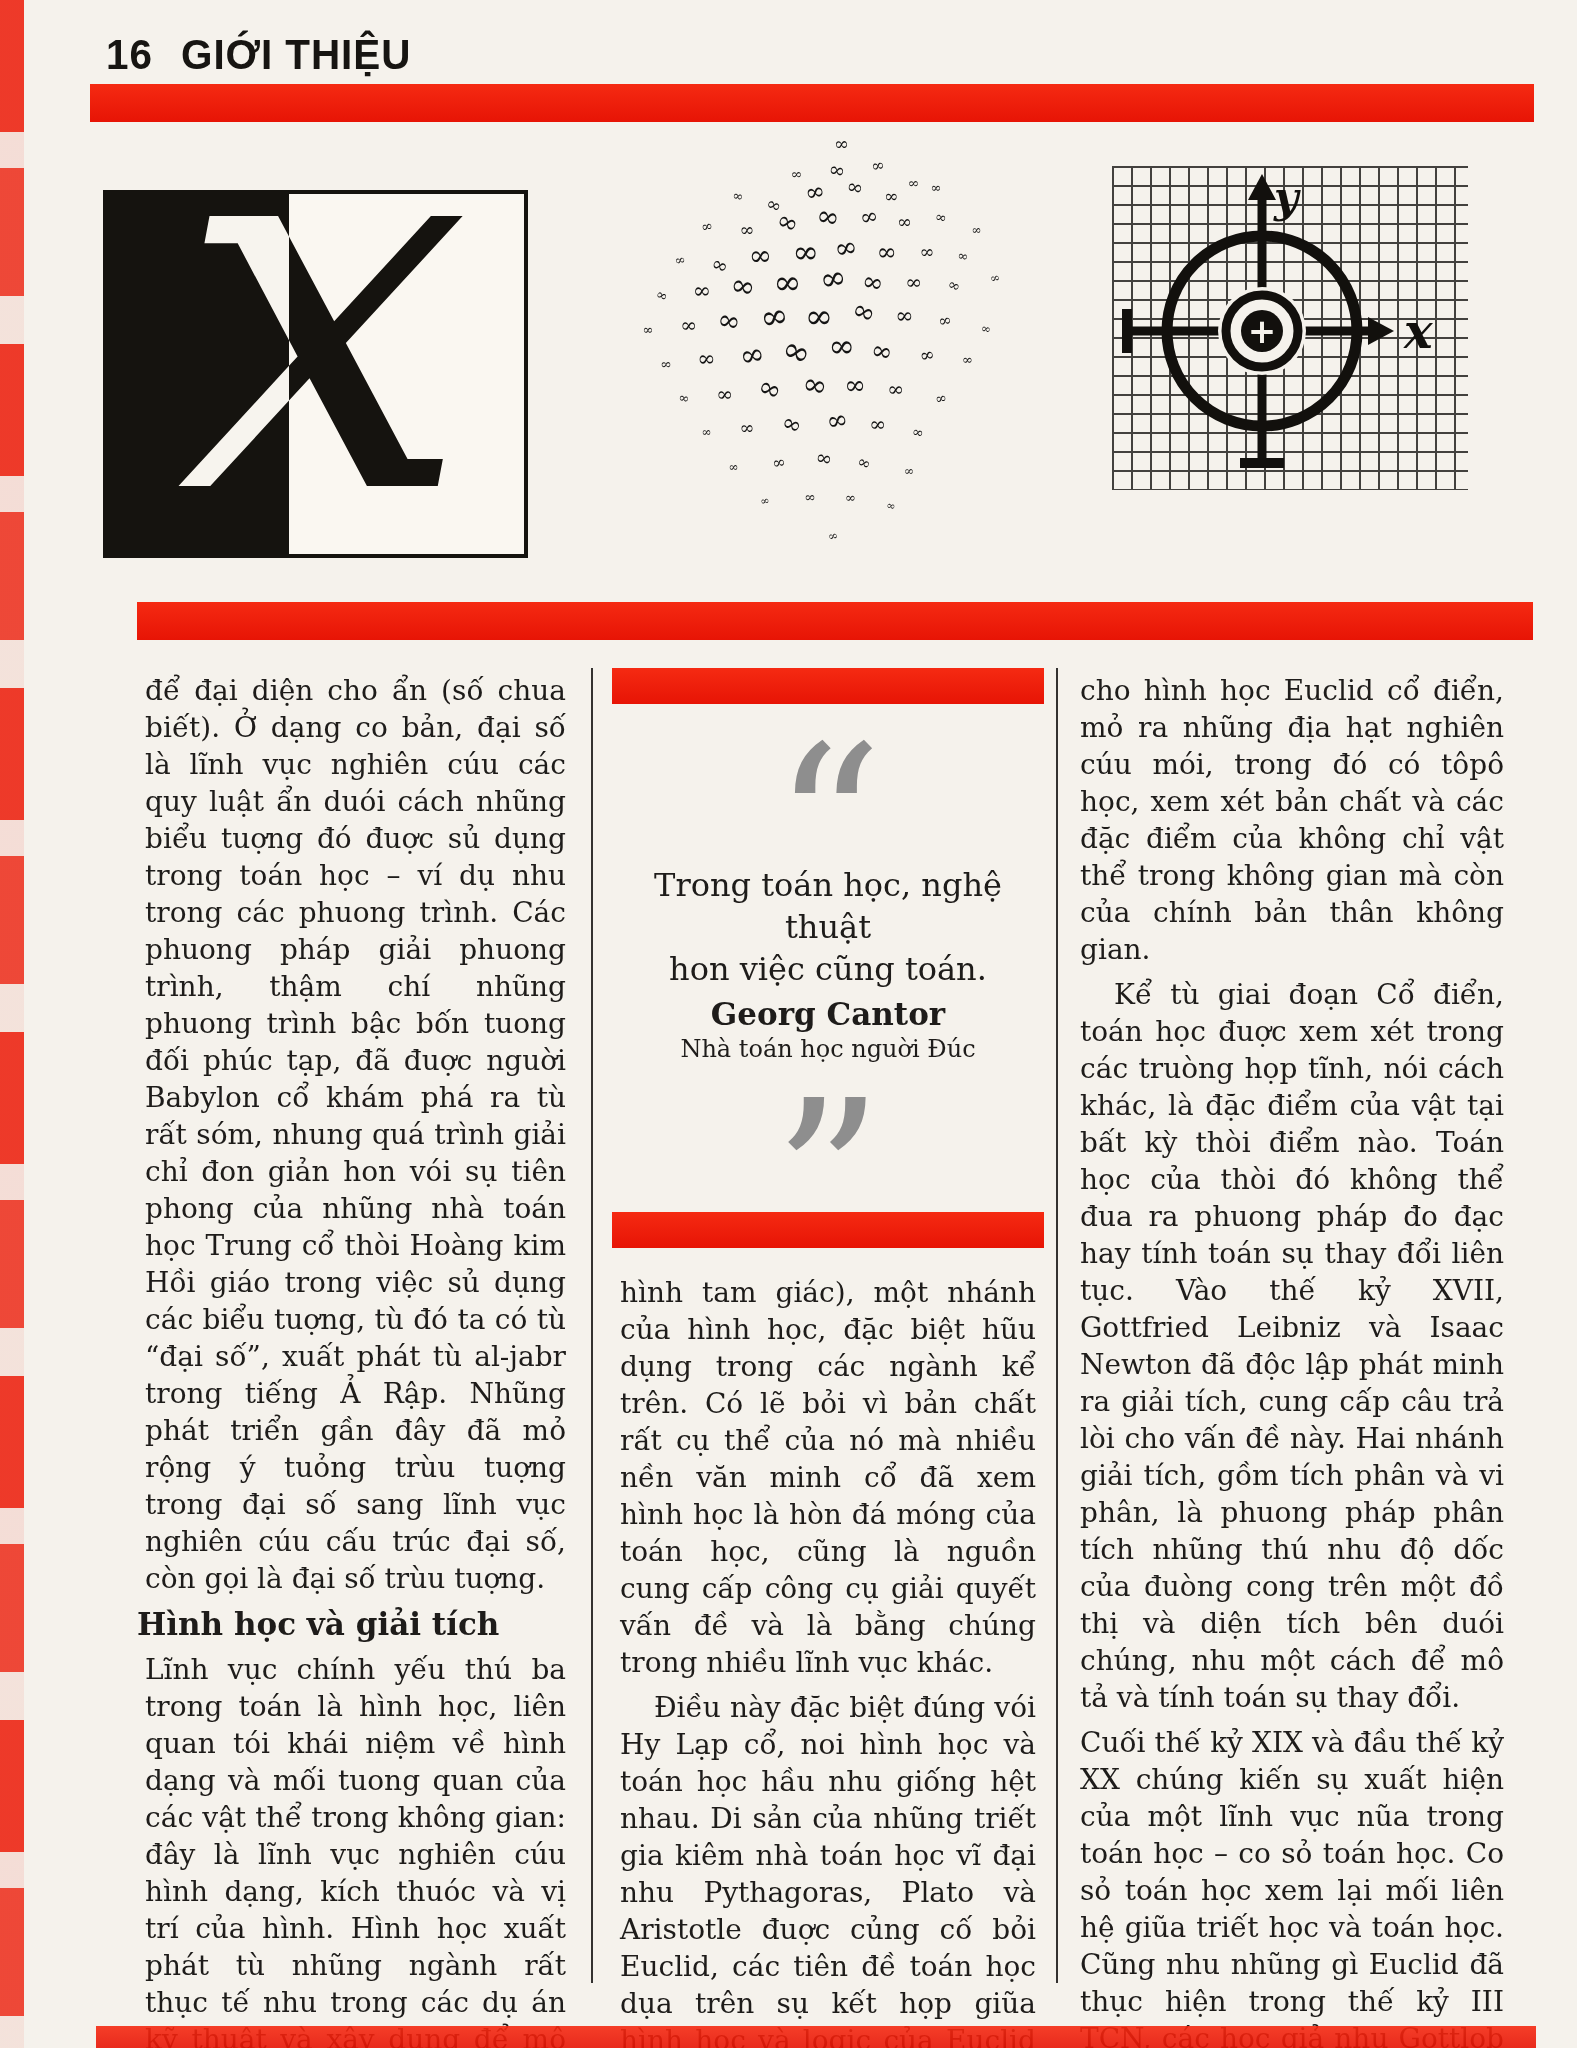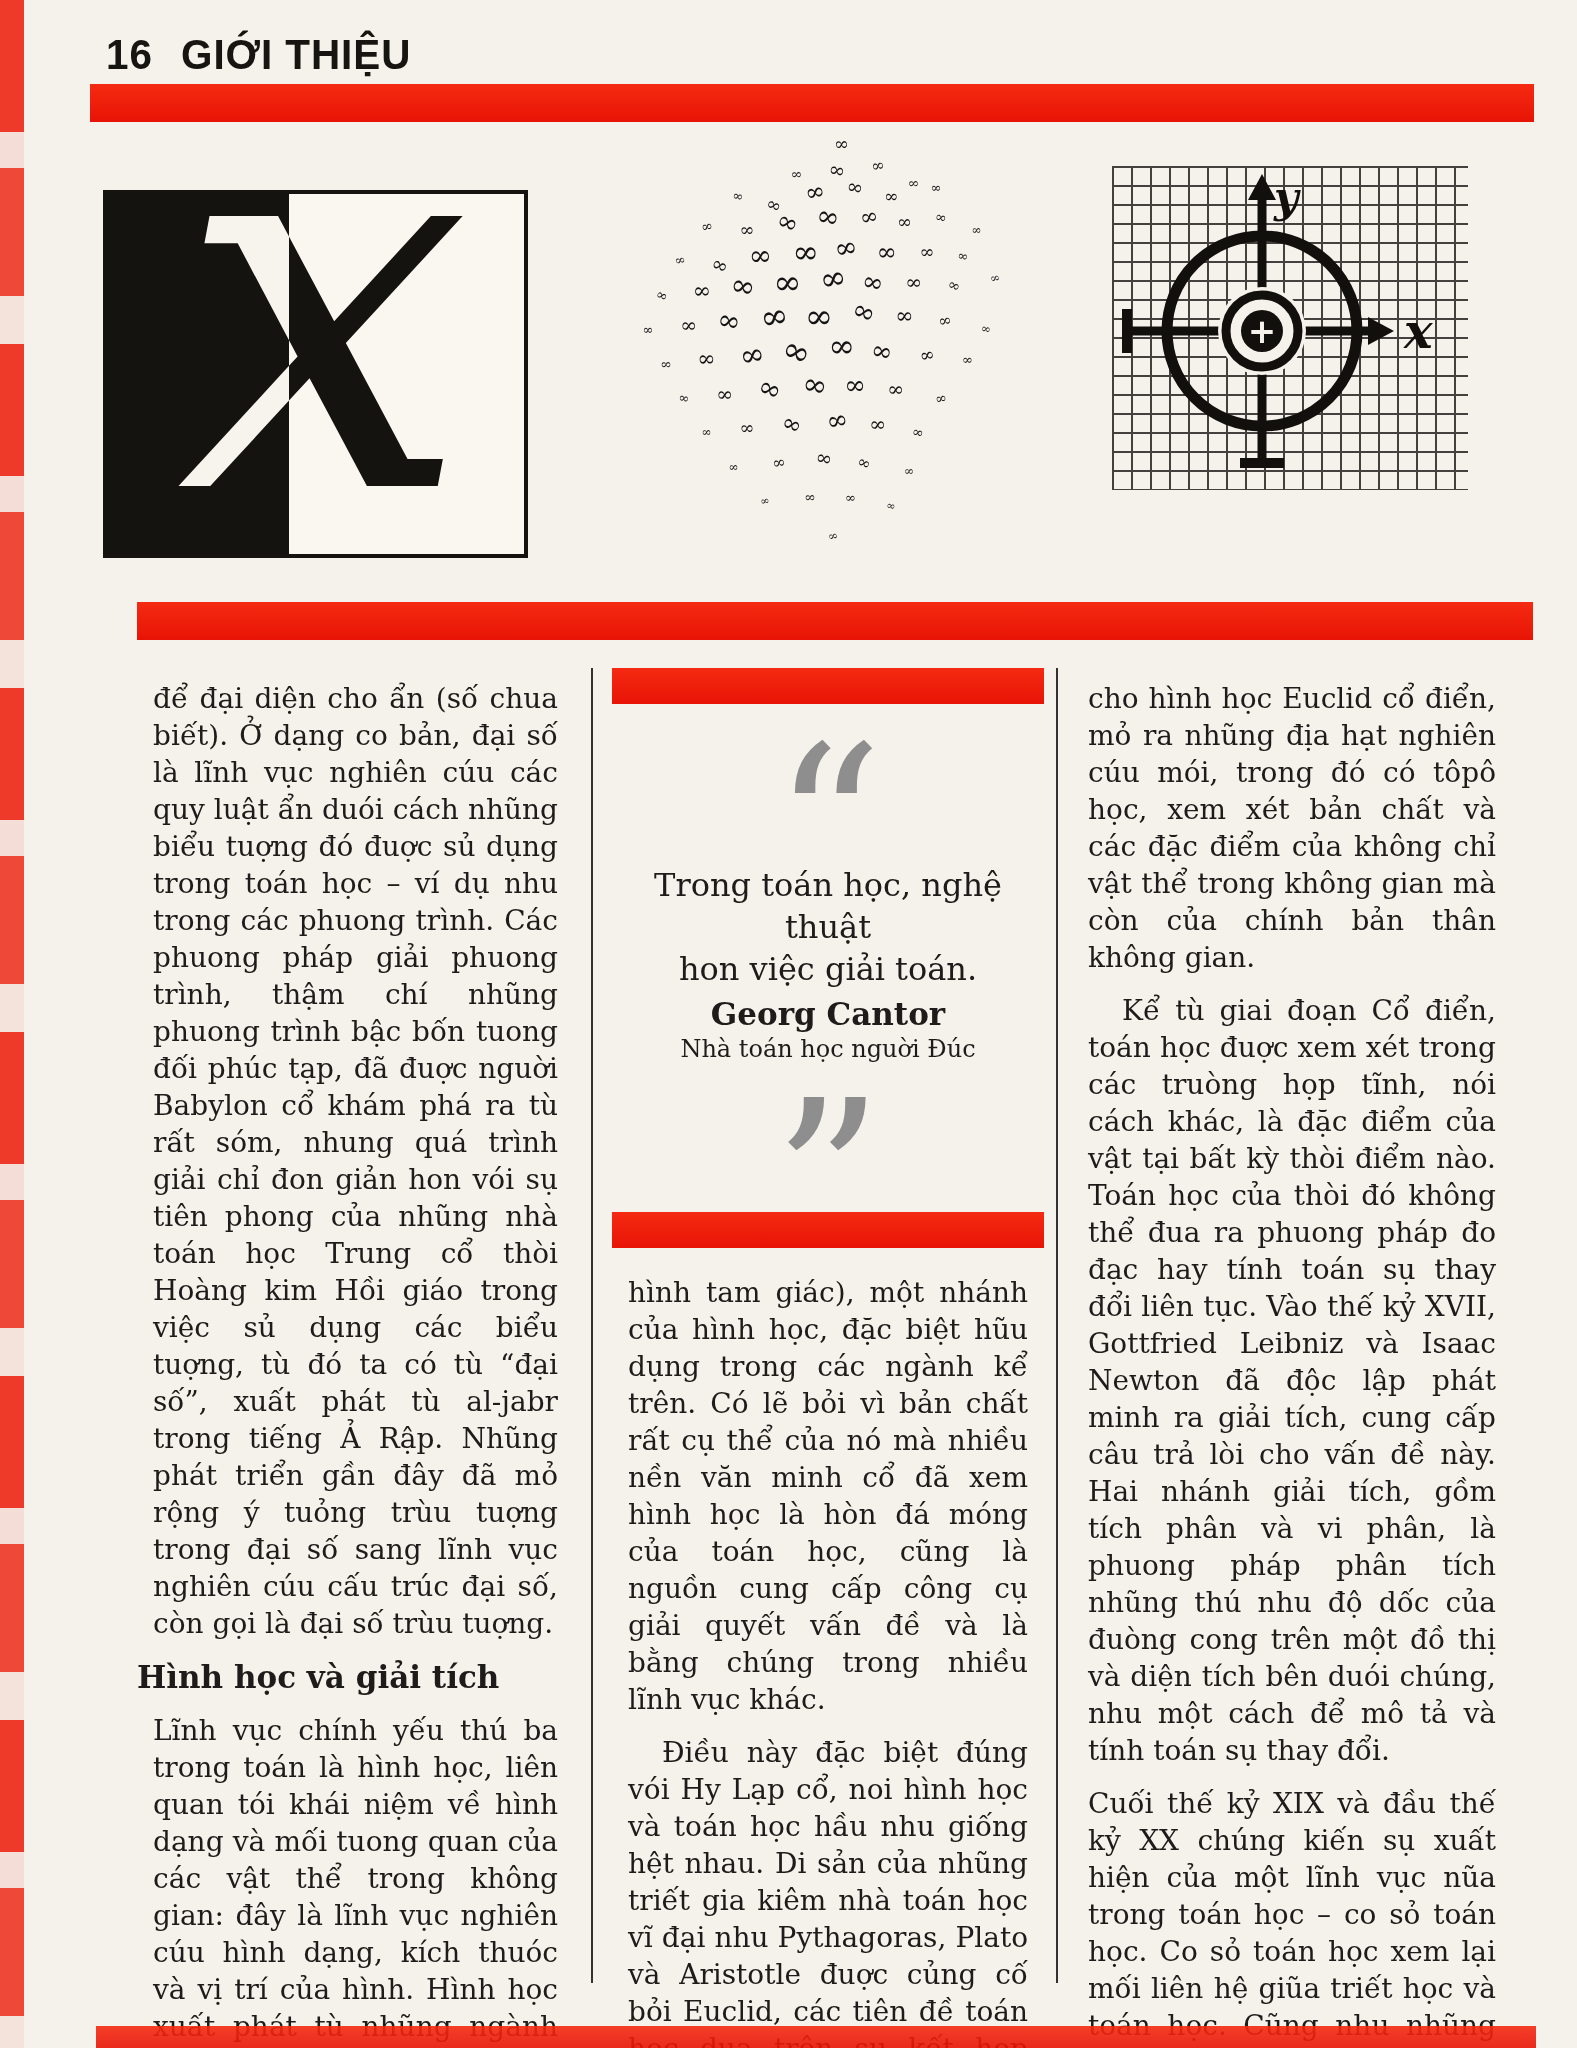--- a/index.html
+++ b/index.html
@@ -54,21 +54,21 @@
   }
   .art-grid svg{position:absolute;left:0;top:0;overflow:visible;}
 
   
   .col{position:absolute;top:664px;text-align:justify;}
   .col1{left:137px;width:437px;}
   .col2{left:612px;width:432px;}
   .col3{left:1072px;width:440px;}
   .vdivider{position:absolute;top:668px;width:2px;height:1315px;background:#343230;}
   .d1{left:591px;} .d2{left:1056px;}
-  .body-p{margin:16px;font-size:28px;line-height:37px;}
+  .body-p{margin:8px;font-size:28px;line-height:37px;}
   .body-p.indent{text-indent:34px;}
   .col-heading{margin:7px 0 5px 0;font-size:31px;line-height:38px;font-weight:700;text-align:left;}
 
   
   .quote-block{margin:4px 0 26px 0;text-align:center;}
   .q-rule{height:36px;background:linear-gradient(180deg,#f52a12,#e71405);}
   .q-rule.top{margin-bottom:12px;}
   .q-rule.bot{margin-top:14px;}
   .qmark{
     height:148px;overflow:hidden;line-height:1.02;
@@ -217,21 +217,21 @@
     <h3 class="col-heading">Hình học và giải tích</h3>
     <p class="body-p">Lĩnh vục chính yếu thú ba trong toán là hình học, liên quan tói khái niệm về hình dạng và mối tuong quan của các vật thể trong không gian: đây là lĩnh vục nghiên cúu hình dạng, kích thuóc và vị trí của hình. Hình học xuất phát tù nhũng ngành rất thục tế nhu trong các dụ án kỹ thuật và xây dụng để mô tả các chiều kích vật lý của đồ vật, để đo đạc và phân lô đất, trong quan sát thiên văn để đi biển và làm ra các bộ lịch. Luợng giác (nghiên cúu các đặc điểm của</p>
   </div>
 <div class="vdivider d1"></div>
 
 <div class="col col2">
   <div class="quote-block">
     <div class="q-rule top"></div>
     <div class="qmark open">“</div>
     <span class="q-line">Trong toán học, nghệ thuật</span>
-    <span class="q-line">hon việc giải toán.</span>
+    <span class="q-line">hon việc cũng toán.</span>
     <span class="q-author">Georg Cantor</span>
     <span class="q-author-title">Nhà toán học nguời Đúc</span>
     <div class="qmark close">”</div>
     <div class="q-rule bot"></div>
   </div>
   <div>
       <p class="body-p">hình tam giác), một nhánh của hình học, đặc biệt hũu dụng trong các ngành kể trên. Có lẽ bỏi vì bản chất rất cụ thể của nó mà nhiều nền văn minh cổ đã xem hình học là hòn đá móng của toán học, cũng là nguồn cung cấp công cụ giải quyết vấn đề và là bằng chúng trong nhiều lĩnh vục khác.</p>
       <p class="body-p indent">Điều này đặc biệt đúng vói Hy Lạp cổ, noi hình học và toán học hầu nhu giống hệt nhau. Di sản của nhũng triết gia kiêm nhà toán học vĩ đại nhu Pythagoras, Plato và Aristotle đuợc củng cố bỏi Euclid, các tiên đề toán học dụa trên sụ kết họp giũa hình học và logic của Euclid đuợc công nhận là nền tảng cho toán trong khoảng 2000 năm. Tuy nhiên, vào thế kỷ XIX, đã xuất hiện nhũng quy luật thay thế</p>
     </div>
 </div>

